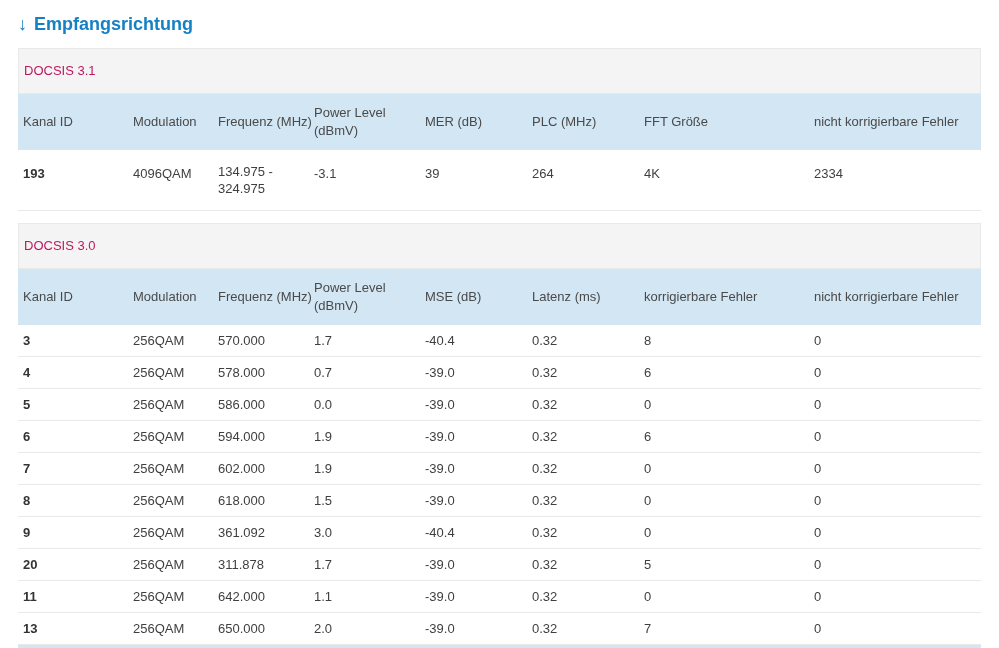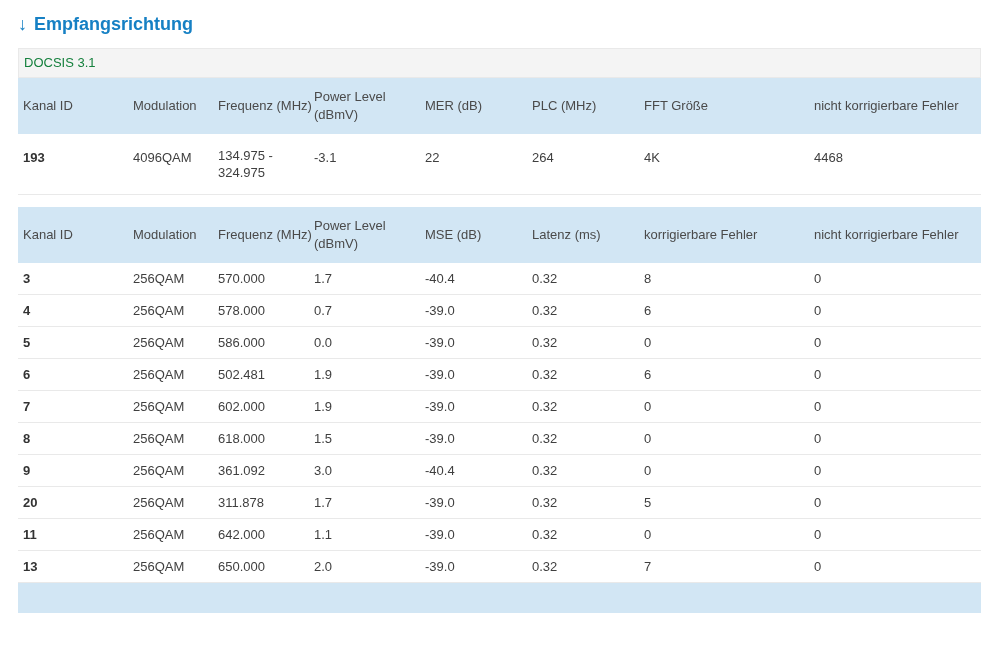--- a/index.html
+++ b/index.html
@@ -19,23 +19,23 @@
   }
   .arrow { margin-right: 7px; font-weight: 700; }
 
   .tables-wrap { margin: 0 18px; width: 963px; }
 
   .table-section + .table-section { margin-top: 12px; }
 
   .section-header {
     background: var(--section-bg, #f4f4f4);
     border: 1px solid #e9e9e9;
-    color: #15803d;
+    color: #be185d;
     font-size: 13px; line-height: 16px;
-    padding: 6px 5px;
+    padding: 14px 5px;
   }
 
   table.data-table {
     width: 963px;
     border-collapse: collapse;
     table-layout: fixed;
     font-size: 13px;
   }
   .data-table thead tr { background: var(--table-header-bg, #d2e6f4); margin-top: 40px; }
   .data-table th {
@@ -97,30 +97,31 @@
               <th>FFT Größe</th>
               <th>nicht korrigierbare Fehler</th>
             </tr>
         </thead>
         <tbody>
             <tr>
               <td>193</td>
               <td>4096QAM</td>
               <td>134.975 - 324.975</td>
               <td>-3.1</td>
-              <td>22</td>
+              <td>39</td>
               <td>264</td>
               <td>4K</td>
-              <td>4468</td>
+              <td>2334</td>
             </tr>
           </tbody>
       </table>
     </section>
 
     <section class="table-section">
+      <div class="section-header">DOCSIS 3.0</div>
       <table class="data-table">
         <colgroup>
           <col style="width:110px">
             <col style="width:85px">
             <col style="width:96px">
             <col style="width:111px">
           <col style="width:107px">
             <col style="width:112px">
             <col style="width:170px">
             <col style="width:172px">
@@ -164,21 +165,21 @@
               <td>586.000</td>
               <td>0.0</td>
               <td>-39.0</td>
               <td>0.32</td>
               <td>0</td>
               <td>0</td>
             </tr>
             <tr>
               <td>6</td>
               <td>256QAM</td>
-              <td>502.481</td>
+              <td>594.000</td>
               <td>1.9</td>
               <td>-39.0</td>
               <td>0.32</td>
               <td>6</td>
               <td>0</td>
             </tr>
             <tr>
               <td>7</td>
               <td>256QAM</td>
               <td>602.000</td>

